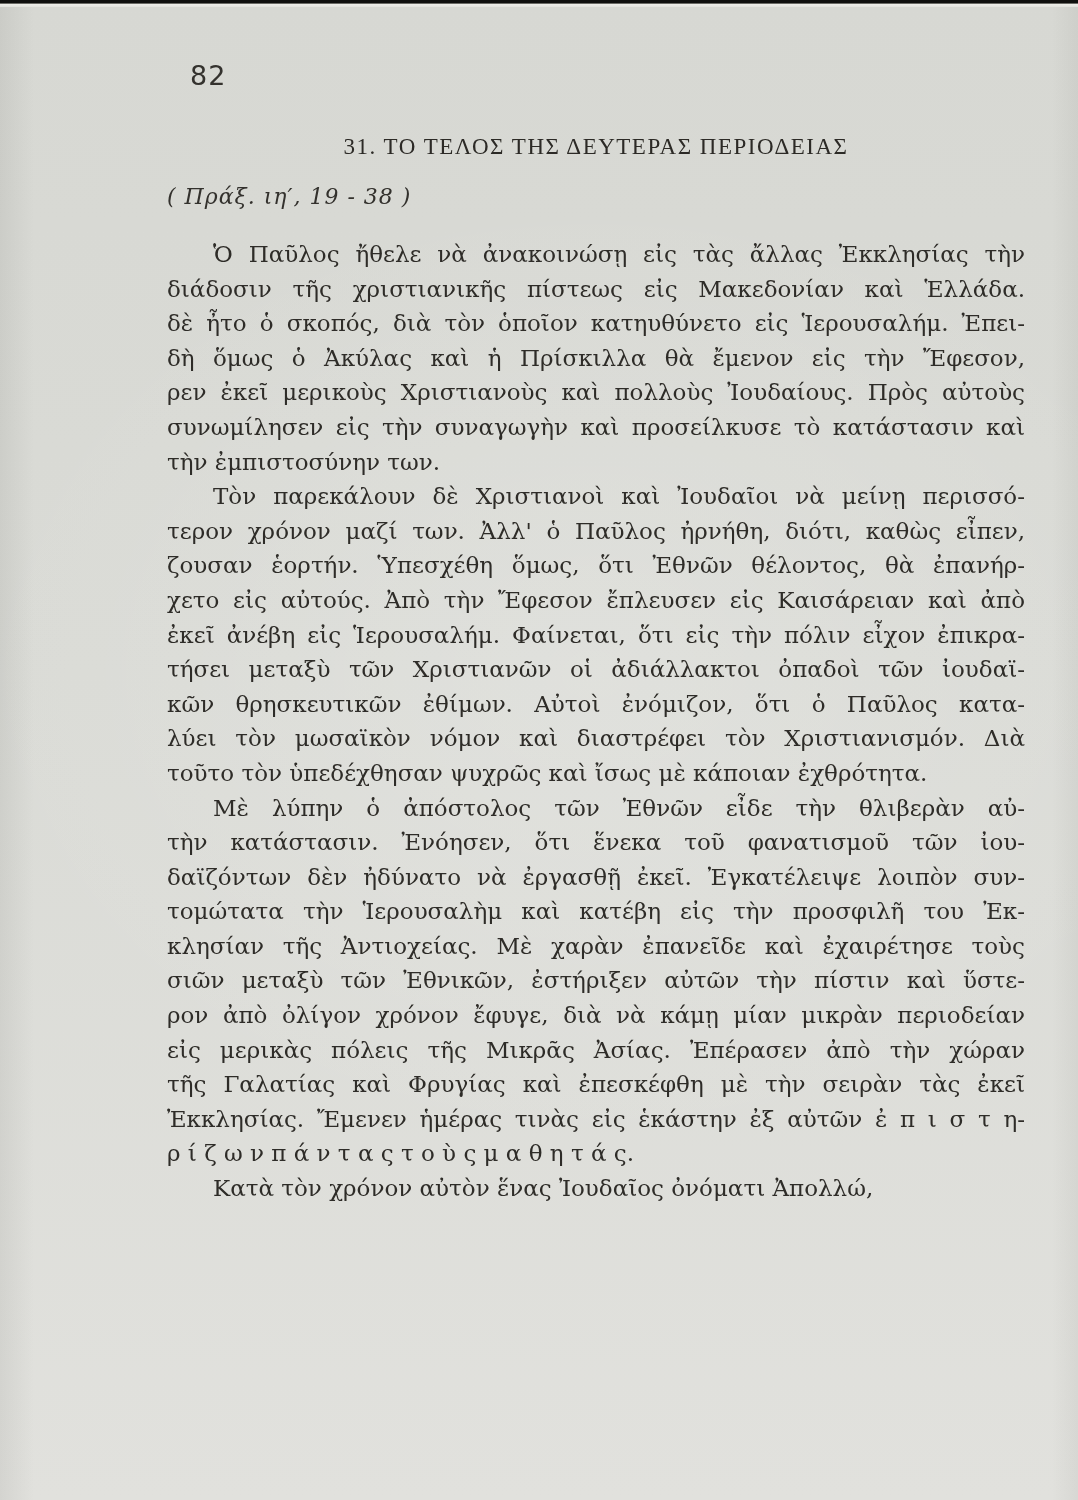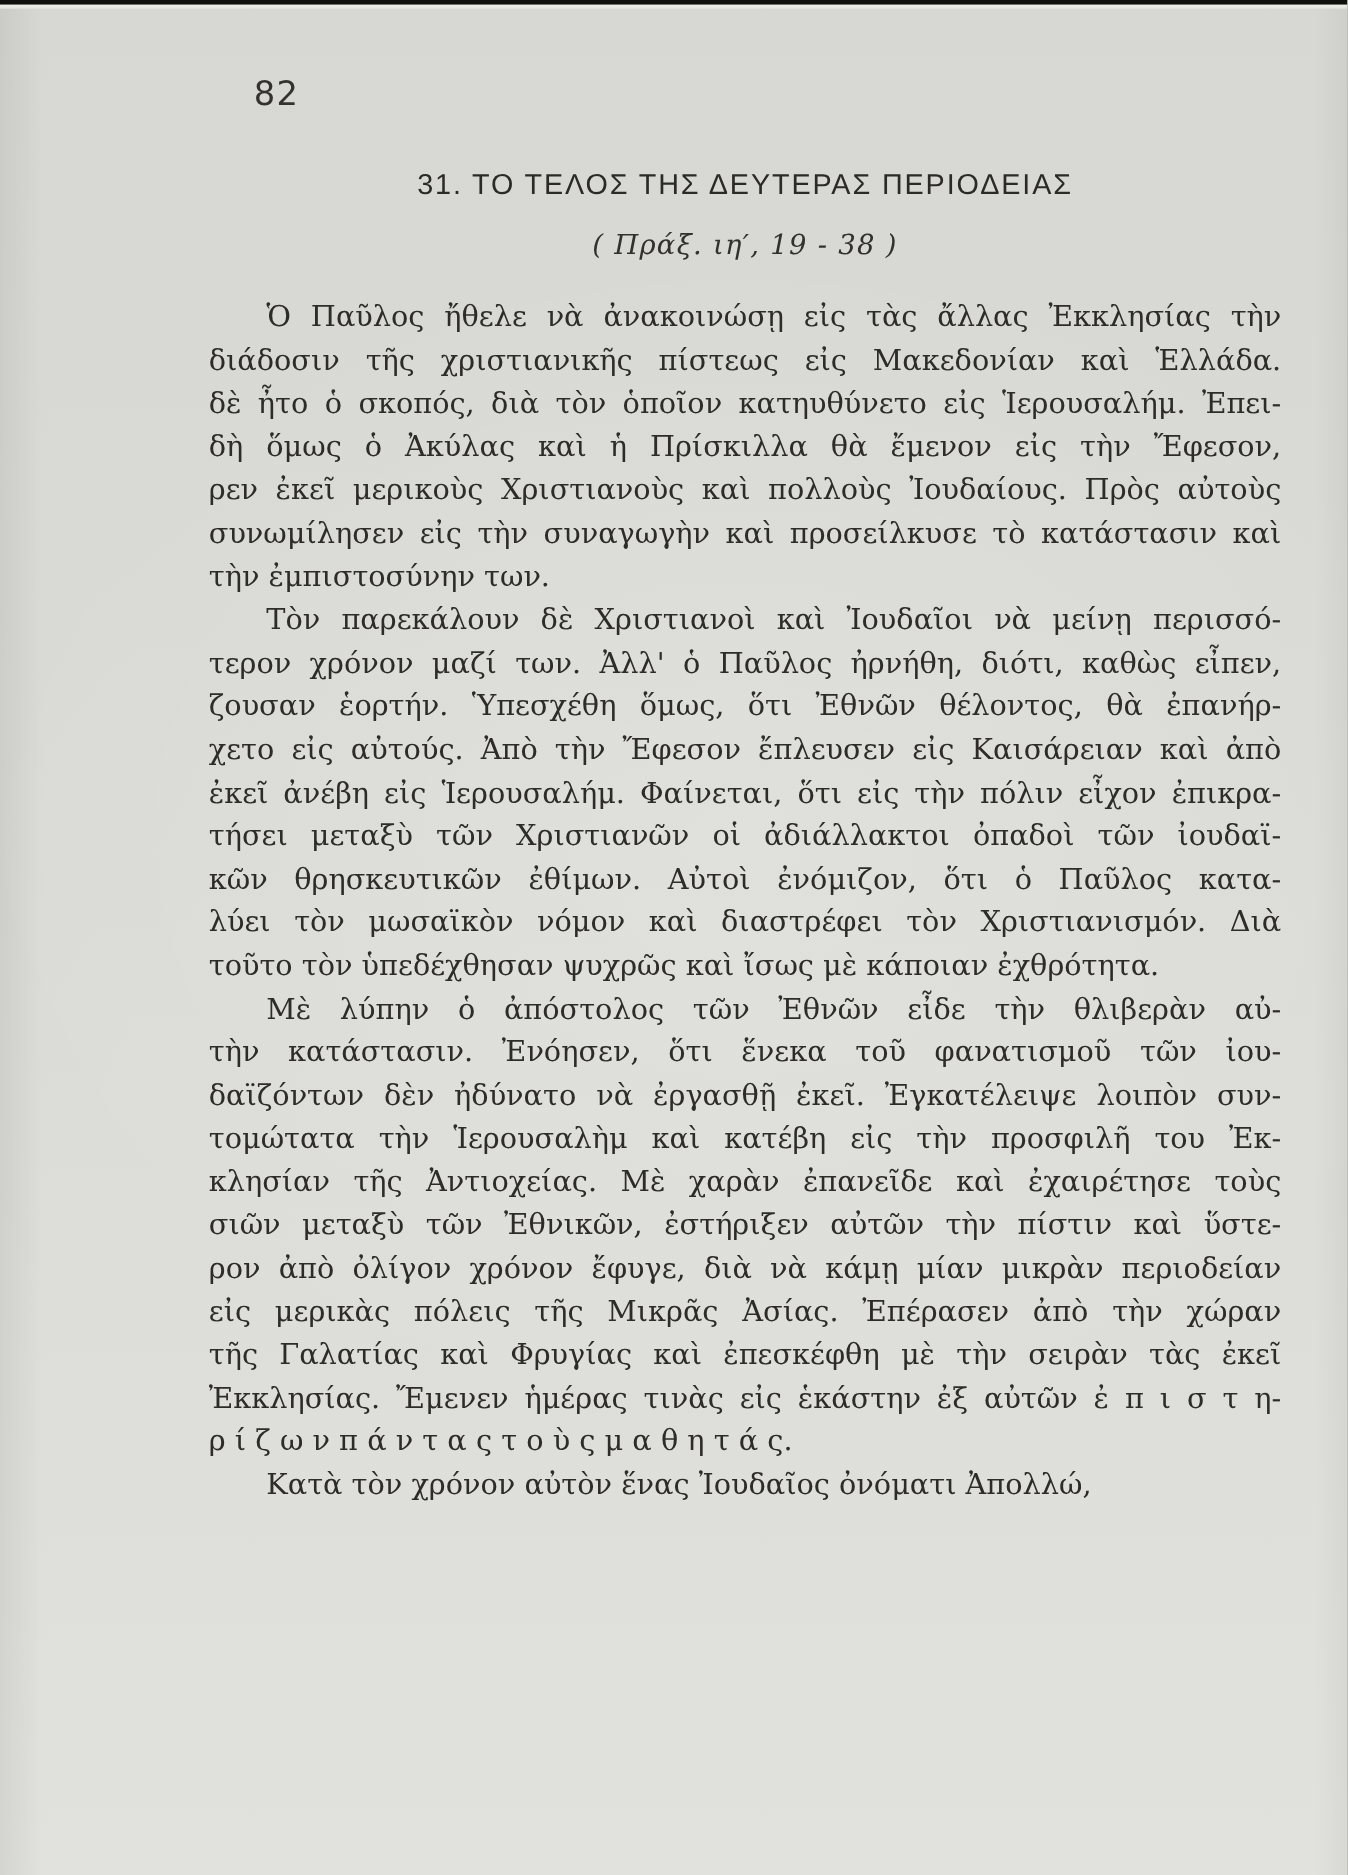--- a/index.html
+++ b/index.html
@@ -23,53 +23,52 @@
     top: 0; left: 0; right: 0;
     height: 7px;
     background: linear-gradient(180deg,
       #10100e 0, #10100e 3px,
       #4a4a46 3px, #8a8a84 4px,
       #eeeee9 4px, #e3e3de 7px);
   }
 
   .page-number {
     position: absolute;
-    left: 203px;
+    left: 190px;
     top: 60px;
     font-family: "DejaVu Sans", sans-serif;
     font-size: 27px;
     letter-spacing: 1px;
     color: #34322e;
   }
 
   .content {
     position: absolute;
     left: 167px;
     top: 0;
     width: 858px;
   }
 
   .heading {
     position: absolute;
     top: 134px;
     width: 100%;
     text-align: center;
-    font-family: Liberation Sans, sans-serif;
+    font-family: Liberation Serif, serif;
     font-size: 23px;
     font-weight: 400;
     letter-spacing: 1.5px;
     white-space: nowrap;
     color: #2c2a26;
   }
 
   .subtitle {
     position: absolute;
     top: 184px;
     width: 100%;
-    text-align: center;
     font-family: "DejaVu Serif", serif;
     font-style: italic;
     font-size: 22px;
     letter-spacing: 1px;
     color: #33312d;
   }
 
   .body-text {
     position: absolute;
     top: 237px;

